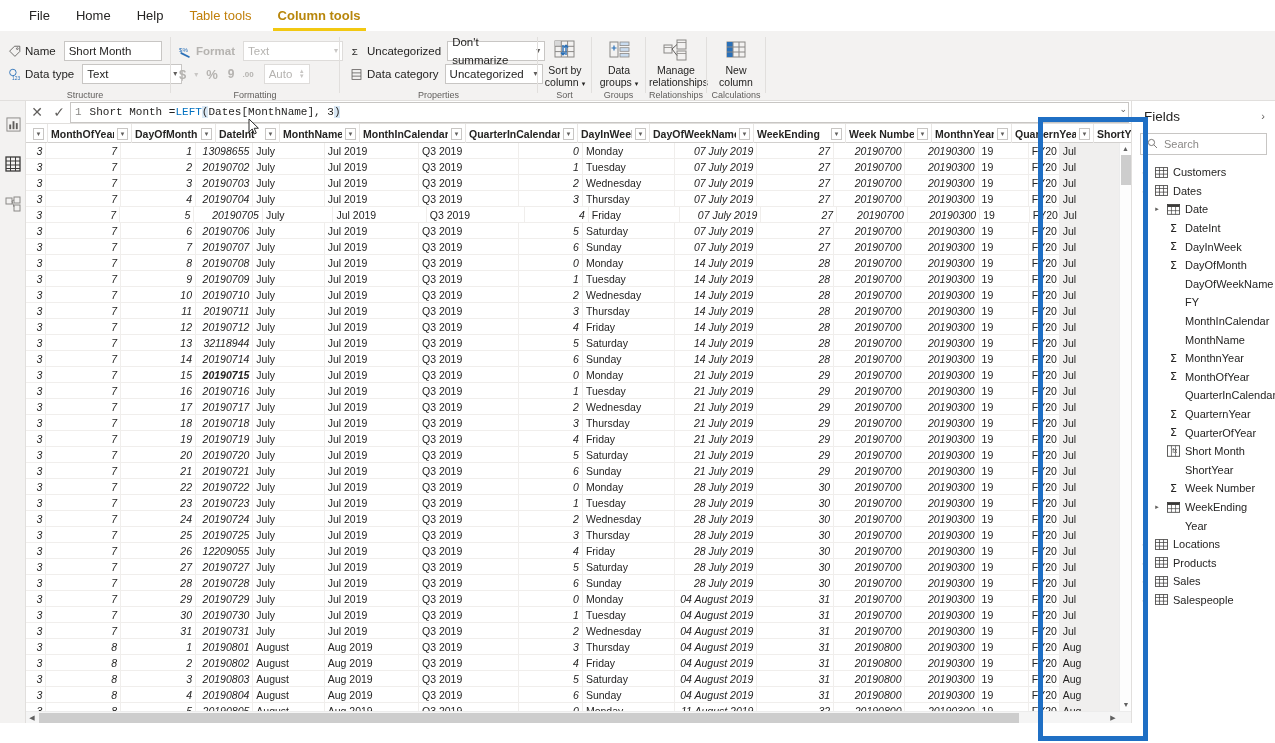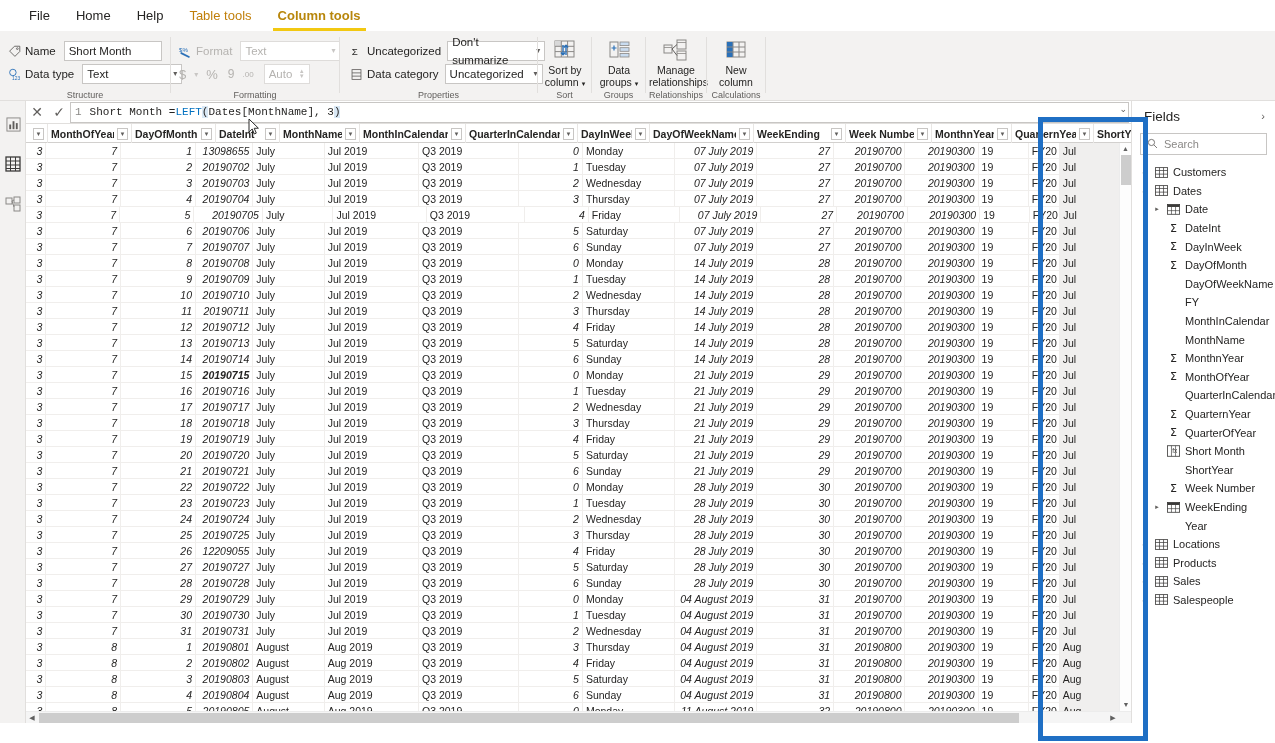--- a/index.html
+++ b/index.html
@@ -32,21 +32,21 @@
   }
   .rgroup { position: absolute; top: 0; height: 70px; }
   .rgroup-label {
     position: absolute; bottom: 1px; width: 100%; text-align: center;
     font-size: 9px; color: #605e5c;
   }
   .rsep { position: absolute; top: 6px; width: 1px; height: 56px; background: #e1dfdd; }
 
   .field-row { position: absolute; display: flex; align-items: center; height: 20px; }
   .field-label { font-size: 11.5px; color: #252423; white-space: nowrap; }
-  .field-label.dim { color: #b5b3b0; }
+  .field-label.dim { color: #b5b3b0; font-weight: bold; }
   .ctrl-box {
     height: 20px; border: 1px solid #c8c6c4; background: #fff;
     font-size: 11.5px; color: #252423; padding: 0 4px; line-height: 18px;
     display: flex; align-items: center; justify-content: space-between;
   }
   .ctrl-box.dim { color: #b5b3b0; background: #fff; border-color: #dedcda; }
   .caret { font-size: 8px; color: #605e5c; margin-left: 4px; }
   .caret.dim { color: #c8c6c4; }
 
   .ico { display: inline-block; vertical-align: middle; }
@@ -673,21 +673,21 @@
           <div class="gcell num" style="width: 80px;">20190700</div>
           <div class="gcell num" style="width: 82px;">20190300</div>
           <div class="gcell txt" style="width: 56px;">19</div>
           <div class="gcell txt" style="width: 34px;">FY20</div>
           <div class="gcell txt selcol" style="width: 80px;">Jul</div>
         </div>
         <div class="grow">
           <div class="gcell num" style="width: 22px;">3</div>
           <div class="gcell num" style="width: 84px;">7</div>
           <div class="gcell num" style="width: 84px;">13</div>
-          <div class="gcell num" style="width: 64px;">20190713</div>
+          <div class="gcell num" style="width: 64px;">32118944</div>
           <div class="gcell txt" style="width: 80px;">July</div>
           <div class="gcell txt" style="width: 106px;">Jul 2019</div>
           <div class="gcell txt" style="width: 112px;">Q3 2019</div>
           <div class="gcell num" style="width: 72px;">5</div>
           <div class="gcell txt" style="width: 104px;">Saturday</div>
           <div class="gcell num" style="width: 92px;">14 July 2019</div>
           <div class="gcell num" style="width: 86px;">28</div>
           <div class="gcell num" style="width: 80px;">20190700</div>
           <div class="gcell num" style="width: 82px;">20190300</div>
           <div class="gcell txt" style="width: 56px;">19</div>

